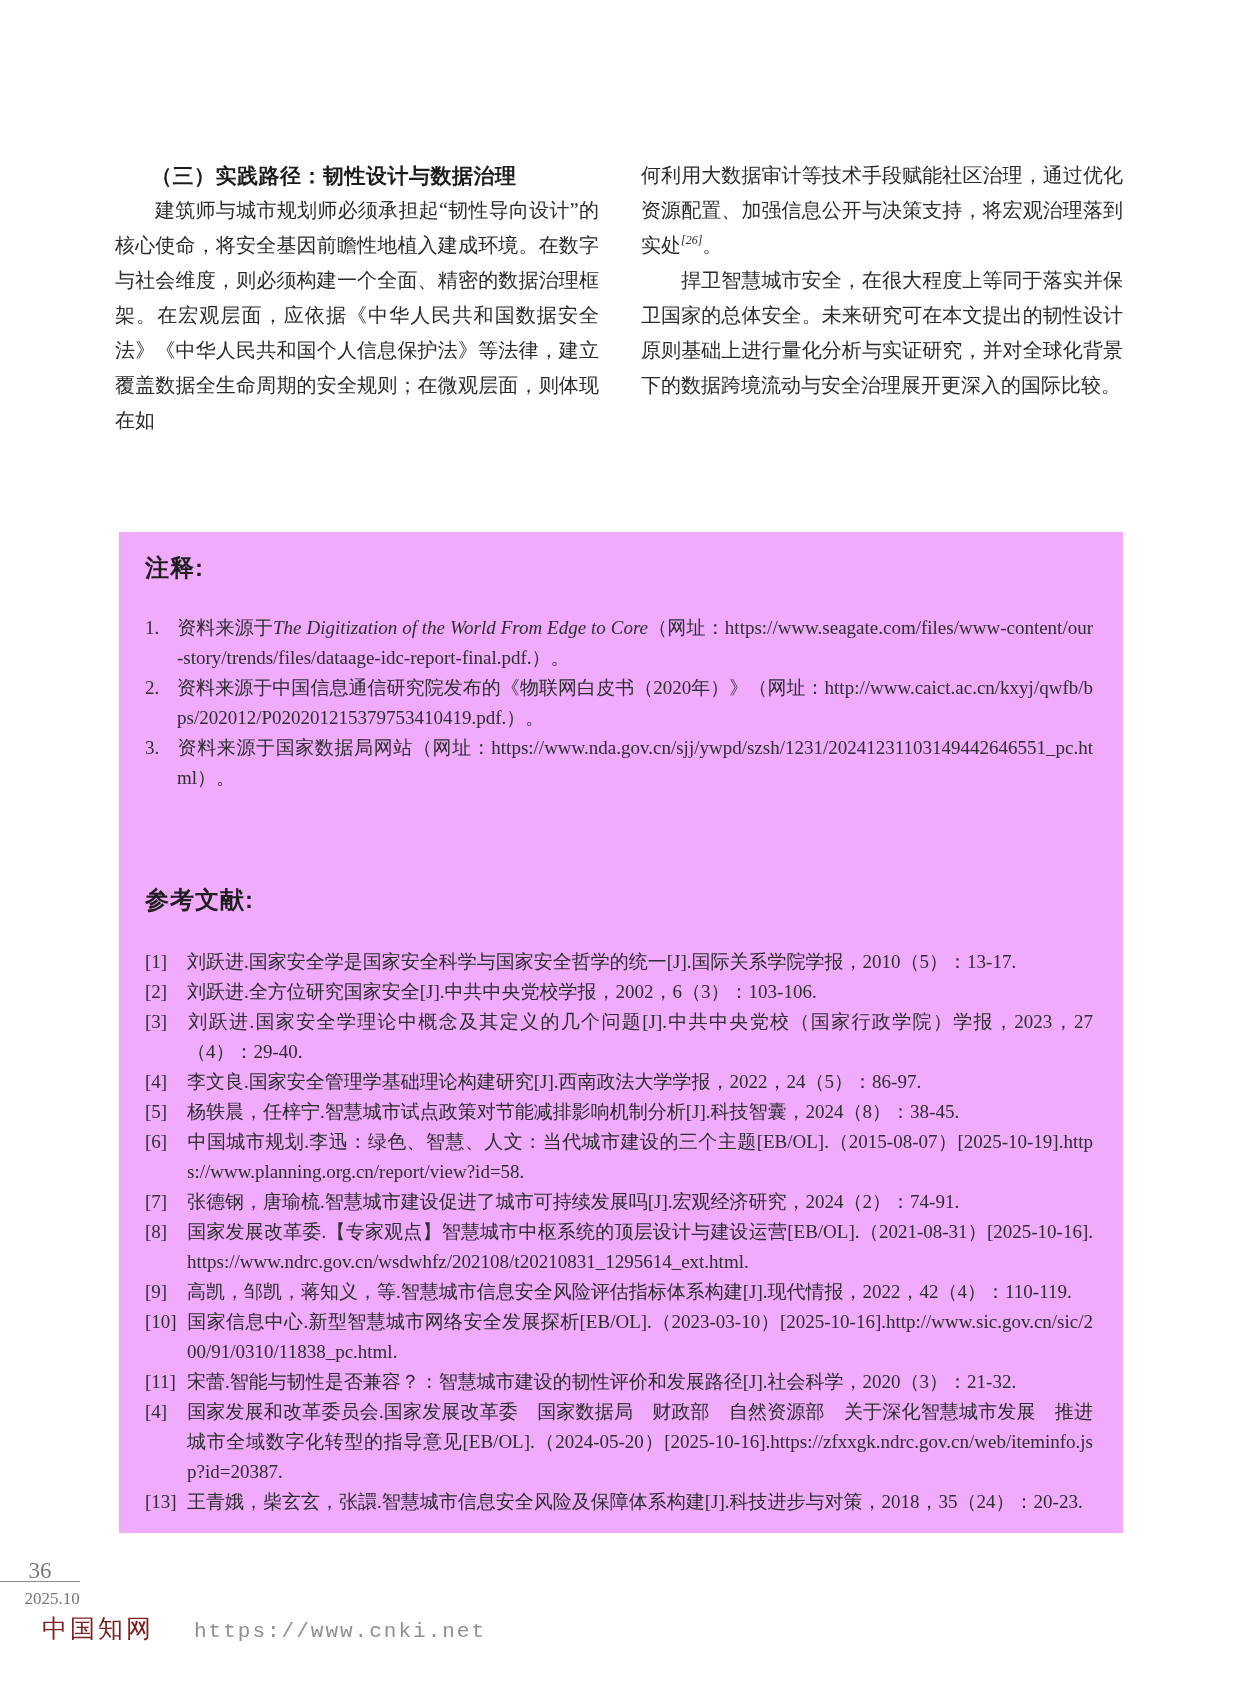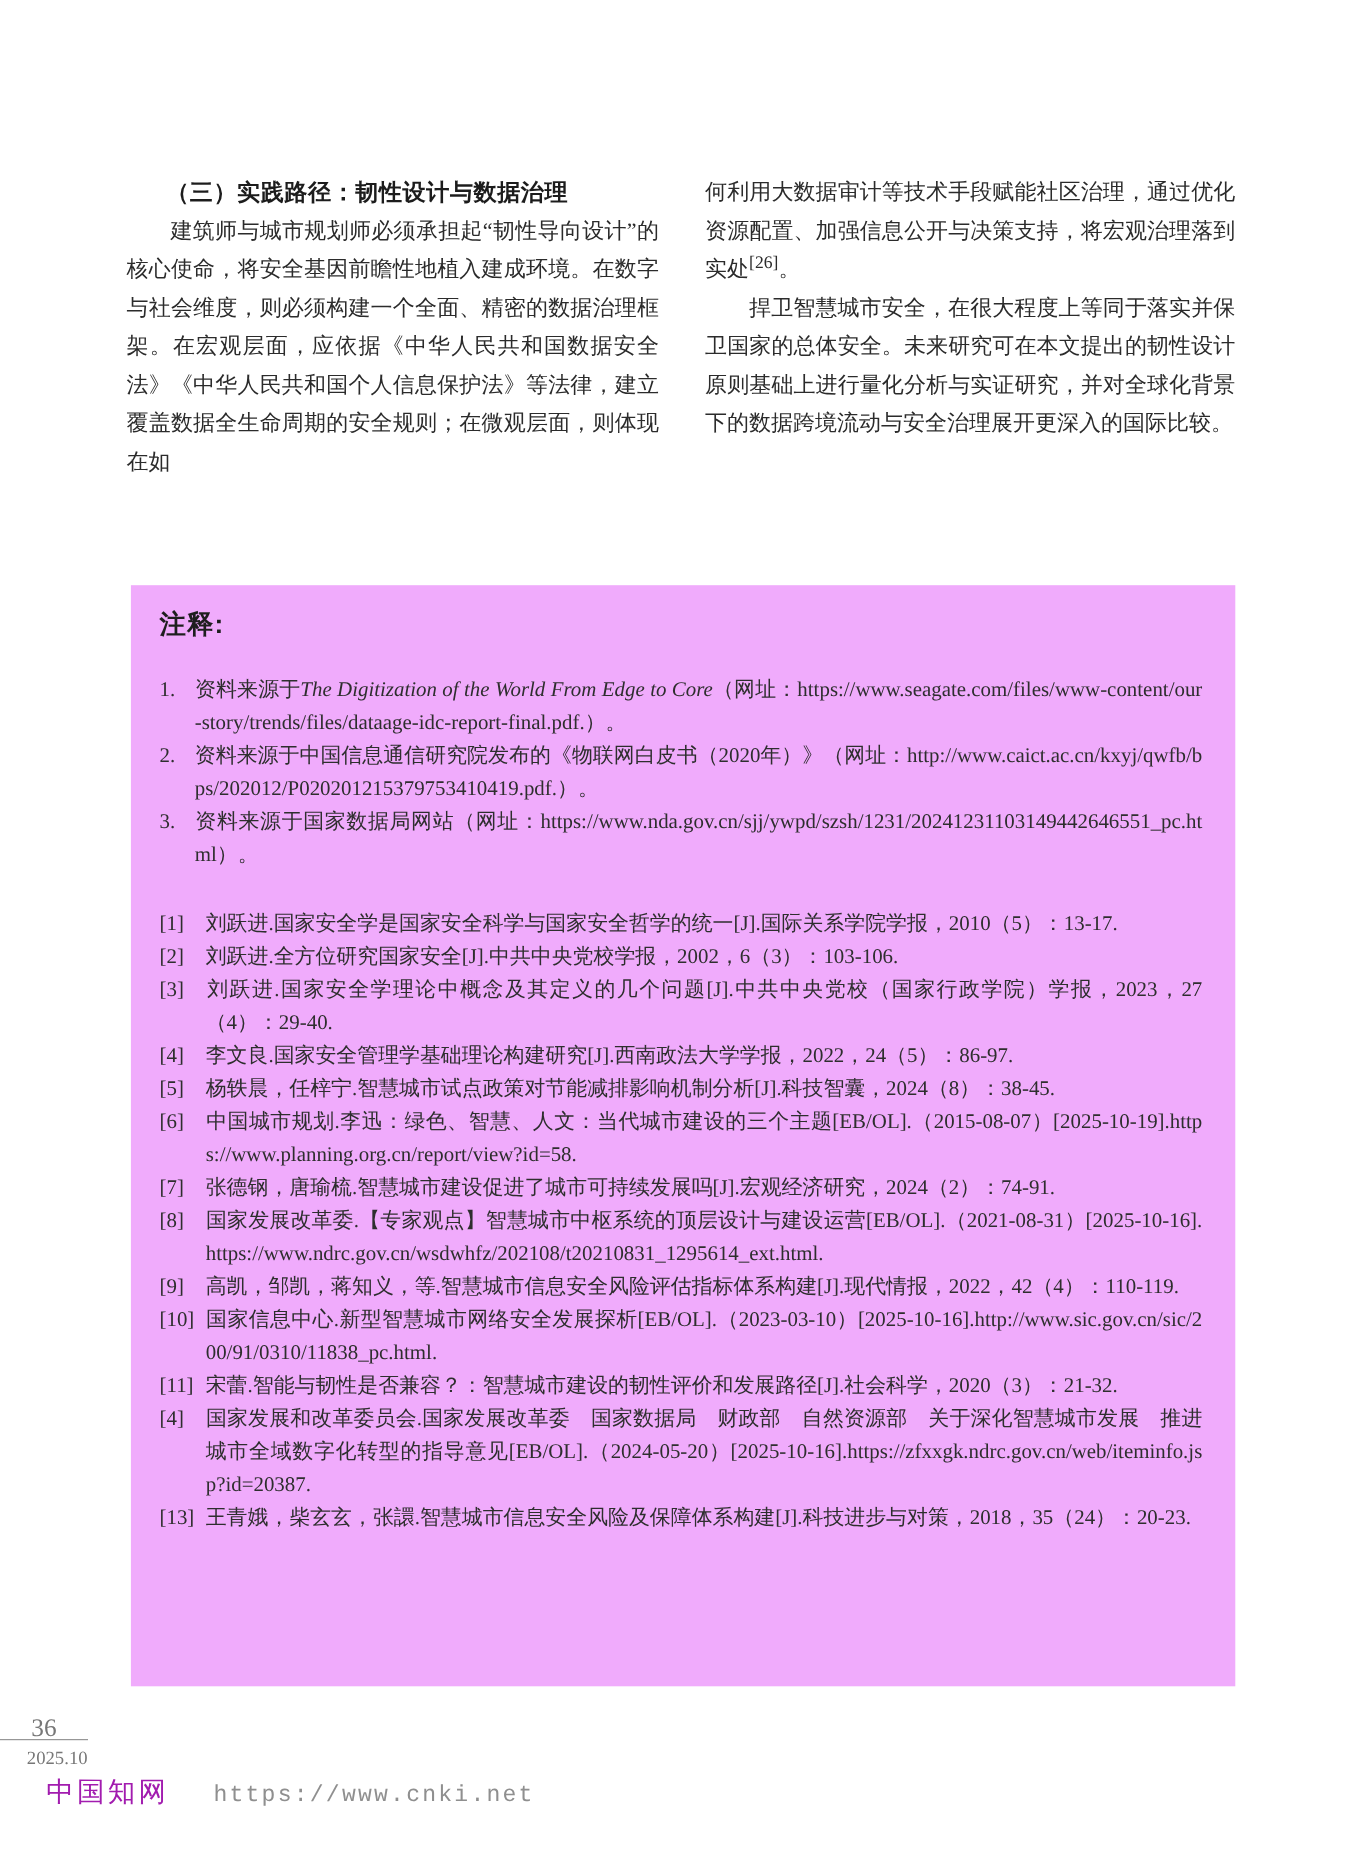--- a/index.html
+++ b/index.html
@@ -19,21 +19,21 @@
     color:#2b2b2b;
   }
   .col-left{left:115px;width:484px;}
   .col-right{left:641px;width:482px;}
   .sec-heading{
     font-family:"Liberation Sans","DejaVu Sans",sans-serif;
     font-weight:bold;font-size:21px;color:#1c1c1c;
     text-indent:36px;letter-spacing:0.5px;
   }
   .para-indent{text-indent:2em;}
-  sup.fn{font-size:16px;line-height:0;vertical-align:super;}
+  sup.fn{font-size:12px;line-height:0;vertical-align:super;font-style:italic;}
   
   .graybox{
     position:absolute;left:119px;top:532px;width:1004px;
     min-height:1001px;box-sizing:border-box;
     background:#f0abfc;
     padding:21px 30px 14px 26px;
   }
   .box-heading{
     font-family:"Liberation Sans","DejaVu Sans",sans-serif;
     font-weight:bold;font-size:24px;line-height:30px;color:#1e1e1e;
@@ -61,21 +61,21 @@
   }
   .issue{
     position:absolute;left:0;top:1589px;width:104px;
     text-align:center;font-size:17px;color:#777777;
   }
   .watermark{
     position:absolute;left:42px;top:1612px;
     display:flex;align-items:baseline;gap:40px;
   }
   .wm-brand{
-    font-size:25px;letter-spacing:3px;color:#a21caf;
+    font-size:25px;letter-spacing:3px;color:#7f1d1d;
     font-family:"Liberation Serif","DejaVu Serif",serif;
   }
   .wm-url{
     font-family:"Liberation Mono","DejaVu Sans Mono",monospace;
     font-size:21px;letter-spacing:2px;color:#8f8f8f;
   }
 </style>
 </head>
 <body>
 
@@ -94,20 +94,21 @@
   <div class="graybox">
 
     <div class="box-heading">注释:</div>
 
     <div class="notes-list">
       <div class="note-item"><span class="note-marker">1.</span><span>资料来源于</span><span class="italic">The Digitization of the World From Edge to Core</span><span>（网址：https://www.seagate.com/files/www-content/our-story/trends/files/dataage-idc-report-final.pdf.）。</span></div>
       <div class="note-item"><span class="note-marker">2.</span><span>资料来源于中国信息通信研究院发布的《物联网白皮书（2020年）》（网址：http://www.caict.ac.cn/kxyj/qwfb/bps/202012/P020201215379753410419.pdf.）。</span></div>
       <div class="note-item"><span class="note-marker">3.</span><span>资料来源于国家数据局网站（网址：https://www.nda.gov.cn/sjj/ywpd/szsh/1231/20241231103149442646551_pc.html）。</span></div>
     </div>
 
+    <div class="box-heading refs-heading">参考文献:</div>
 
     <div class="refs-list">
       <div class="ref-item"><span class="ref-marker">[1]</span><span>刘跃进.国家安全学是国家安全科学与国家安全哲学的统一[J].国际关系学院学报，2010（5）：13-17.</span></div>
       <div class="ref-item"><span class="ref-marker">[2]</span><span>刘跃进.全方位研究国家安全[J].中共中央党校学报，2002，6（3）：103-106.</span></div>
       <div class="ref-item"><span class="ref-marker">[3]</span><span>刘跃进.国家安全学理论中概念及其定义的几个问题[J].中共中央党校（国家行政学院）学报，2023，27（4）：29-40.</span></div>
       <div class="ref-item"><span class="ref-marker">[4]</span><span>李文良.国家安全管理学基础理论构建研究[J].西南政法大学学报，2022，24（5）：86-97.</span></div>
       <div class="ref-item"><span class="ref-marker">[5]</span><span>杨轶晨，任梓宁.智慧城市试点政策对节能减排影响机制分析[J].科技智囊，2024（8）：38-45.</span></div>
       <div class="ref-item"><span class="ref-marker">[6]</span><span>中国城市规划.李迅：绿色、智慧、人文：当代城市建设的三个主题[EB/OL].（2015-08-07）[2025-10-19].https://www.planning.org.cn/report/view?id=58.</span></div>
       <div class="ref-item"><span class="ref-marker">[7]</span><span>张德钢，唐瑜梳.智慧城市建设促进了城市可持续发展吗[J].宏观经济研究，2024（2）：74-91.</span></div>
       <div class="ref-item"><span class="ref-marker">[8]</span><span>国家发展改革委.【专家观点】智慧城市中枢系统的顶层设计与建设运营[EB/OL].（2021-08-31）[2025-10-16].https://www.ndrc.gov.cn/wsdwhfz/202108/t20210831_1295614_ext.html.</span></div>

